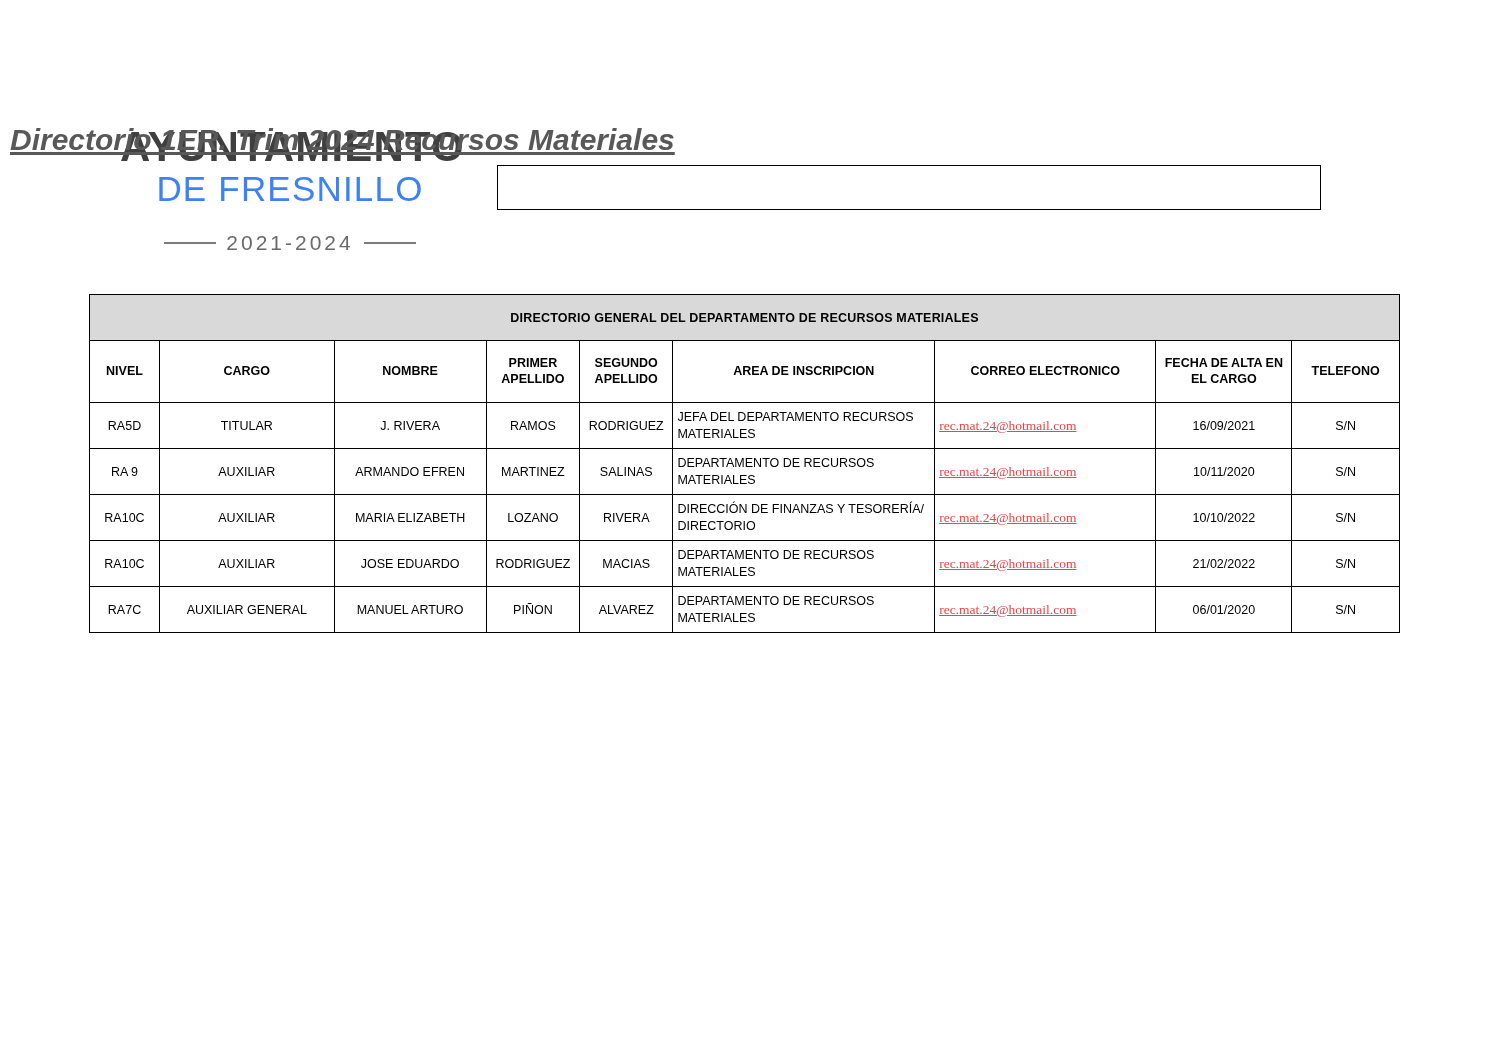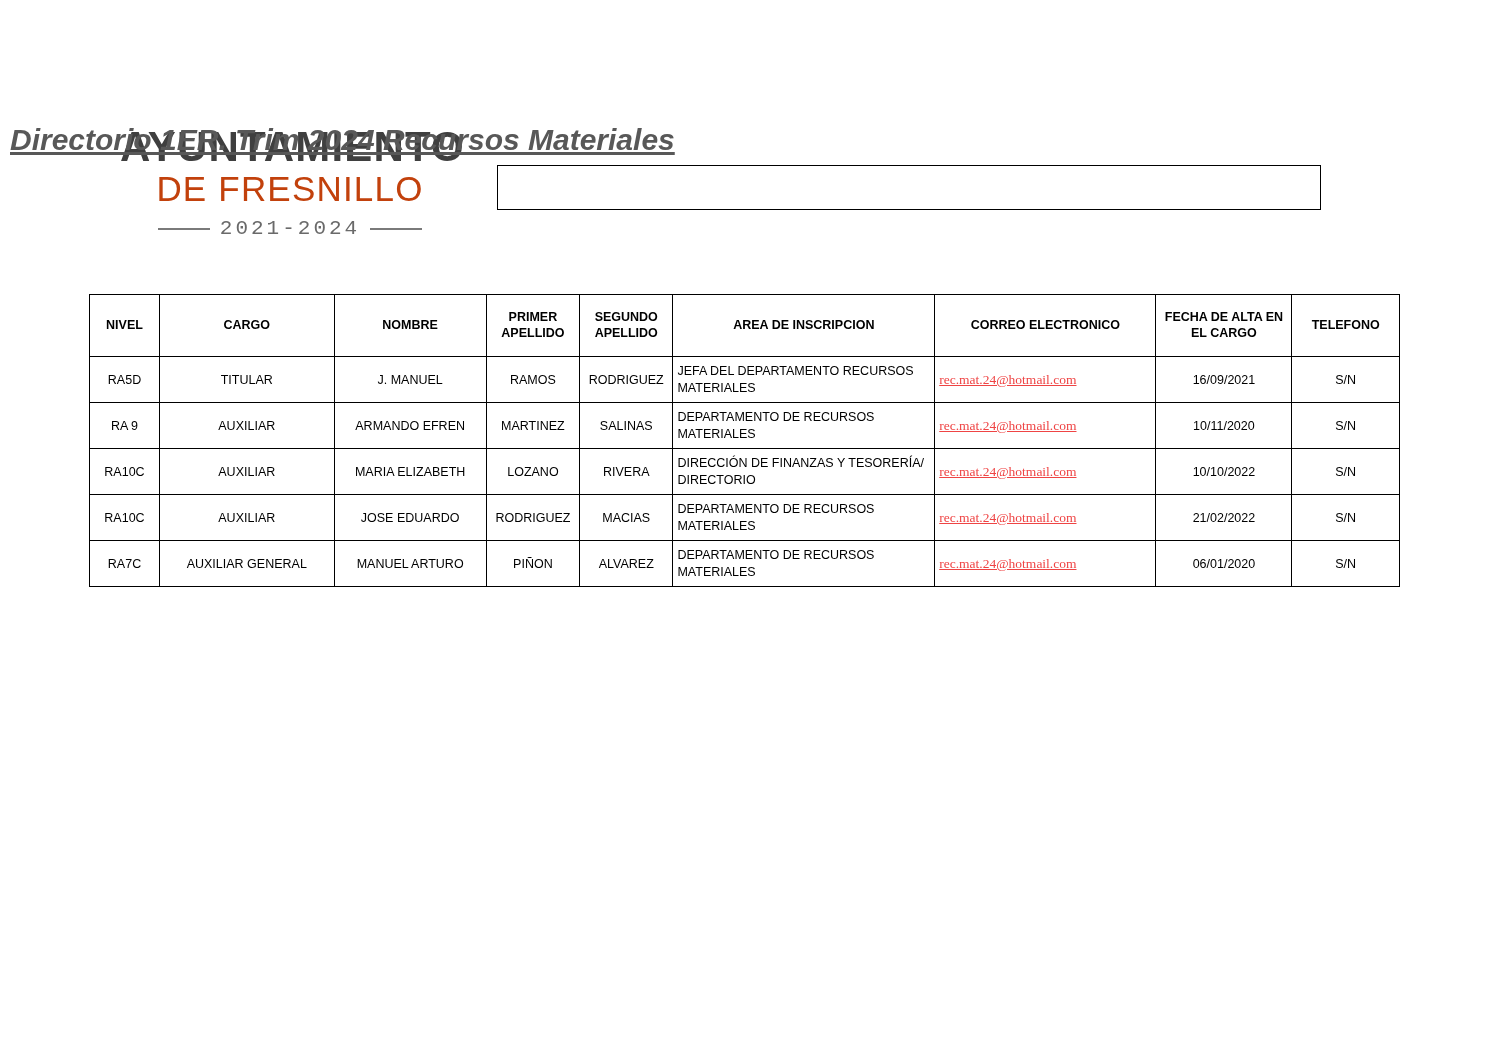--- a/index.html
+++ b/index.html
@@ -37,30 +37,29 @@
   .logo-line1 {
     font-size: 42px;
     font-weight: bold;
     letter-spacing: 1.2px;
     color: #3f3f3f;
   }
   .logo-line2 {
     font-size: 35px;
     font-weight: normal;
     letter-spacing: 1.2px;
-    color: #c2410c;
+    color: #3b82f6;
     margin-top: 3px;
   }
   .logo-years-wrap {
     display: flex;
     align-items: center;
     justify-content: center;
-    margin-top: 12px;
+    margin-top: 26px;
     gap: 10px;
-    font-family: Liberation Mono, monospace;
   }
   .logo-rule {
     height: 2px;
     width: 52px;
     background: #7a7a7a;
   }
   .logo-years {
     font-size: 21px;
     letter-spacing: 3px;
     color: #6a6a6a;
@@ -181,35 +180,38 @@
       <col class="w-nombre">
       <col class="w-ap1">
       <col class="w-ap2">
       <col class="w-area">
       <col class="w-mail">
       <col class="w-fecha">
       <col class="w-tel">
     </colgroup>
     <tbody>
       <tr>
+        <td class="banner-cell" colspan="9">DIRECTORIO GENERAL DEL DEPARTAMENTO DE  RECURSOS MATERIALES</td>
+      </tr>
+      <tr>
         <td class="col-head">NIVEL</td>
         <td class="col-head">CARGO</td>
         <td class="col-head">NOMBRE</td>
         <td class="col-head">PRIMER APELLIDO</td>
         <td class="col-head">SEGUNDO APELLIDO</td>
         <td class="col-head">AREA DE INSCRIPCION</td>
         <td class="col-head">CORREO ELECTRONICO</td>
         <td class="col-head">FECHA DE ALTA  EN EL CARGO</td>
         <td class="col-head">TELEFONO</td>
       </tr>
 
       <tr>
         <td class="c row-cell">RA5D</td>
         <td class="c row-cell">TITULAR</td>
-        <td class="c row-cell">J. MANUEL</td>
+        <td class="c row-cell">J. RIVERA</td>
         <td class="c row-cell">RAMOS</td>
         <td class="c row-cell">RODRIGUEZ</td>
         <td class="l row-cell area-cell">JEFA DEL DEPARTAMENTO RECURSOS MATERIALES</td>
         <td class="email-cell row-cell"><span class="email-link">rec.mat.24@hotmail.com</span></td>
         <td class="date-cell row-cell">16/09/2021</td>
         <td class="tel-cell row-cell">S/N</td>
       </tr>
 
 
       <tr>

